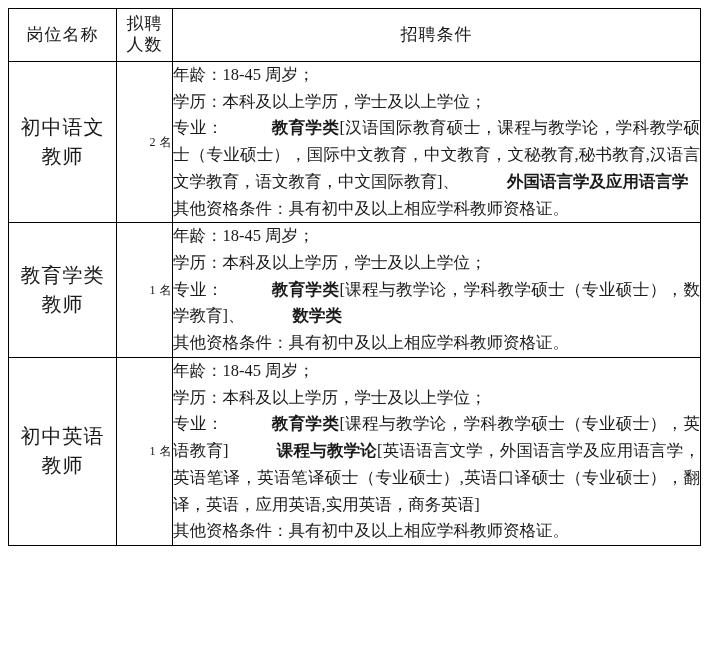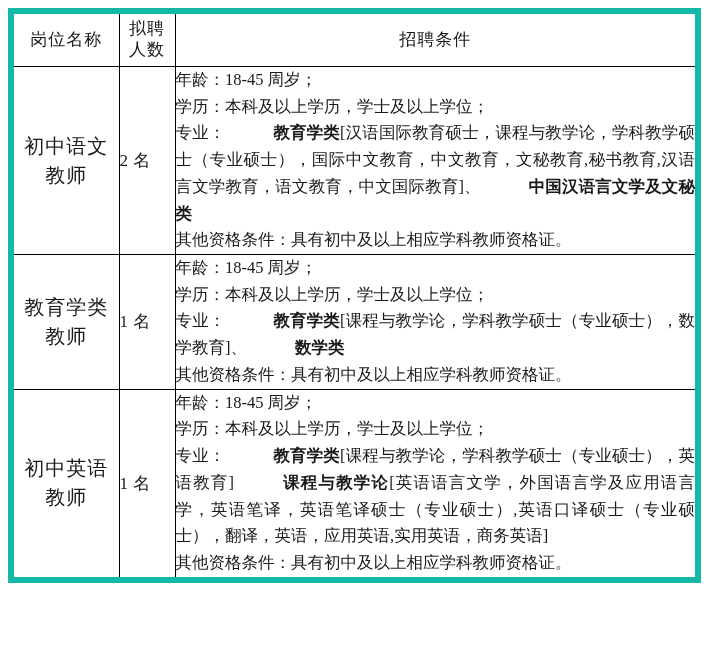--- a/index.html
+++ b/index.html
@@ -18,21 +18,21 @@
     width: 709px;
     height: 663px;
     position: relative;
     box-sizing: border-box;
     padding: 8px 8px 0 8px;
   }
   table.recruit {
     border-collapse: collapse;
     width: 693px;
     table-layout: fixed;
-    border: 6px solid #14b8a6;
+    border: 1px solid #14b8a6;
   }
   table.recruit td, table.recruit th {
     border: 1px solid #000;
     vertical-align: middle;
     padding: 0;
   }
   .col-post { width: 108px; }
   .col-num { width: 56px; }
   .col-cond { width: auto; }
 
@@ -53,22 +53,22 @@
   td.post-cell {
     text-align: center;
     font-size: 20px;
     line-height: 1.45;
     letter-spacing: 1px;
     padding: 4px 2px;
   }
   td.post-cell .l { display: block; }
 
   td.num-cell {
-    text-align: left;
-    font-size: 17px;
+    text-align: right;
+    font-size: 12px;
     letter-spacing: 0.5px;
   }
 
   td.cond-cell {
     font-size: 16.5px;
     line-height: 1.62;
     padding: 7px 8px 8px 9px;
     text-align: justify;
     text-justify: inter-ideograph;
   }
@@ -99,21 +99,21 @@
 
       <tr>
         <td class="post-cell">
           <span class="l">初中语文</span>
           <span class="l">教师</span>
         </td>
         <td class="num-cell">2 名</td>
         <td class="cond-cell">
           <span class="cond-line">年龄：18-45 周岁；</span>
           <span class="cond-line">学历：本科及以上学历，学士及以上学位；</span>
-          <span class="cond-line"><span>专业：</span><span class="bold">教育学类</span><span>[汉语国际教育硕士，课程与教学论，学科教学硕士（专业硕士），国际中文教育，中文教育，文秘教育,秘书教育,汉语言文学教育，语文教育，中文国际教育]、</span><span class="bold">中国汉语言文学及文秘类</span><span></span></span>
+          <span class="cond-line"><span>专业：</span><span class="bold">教育学类</span><span>[汉语国际教育硕士，课程与教学论，学科教学硕士（专业硕士），国际中文教育，中文教育，文秘教育,秘书教育,汉语言文学教育，语文教育，中文国际教育]、</span><span class="bold">外国语言学及应用语言学</span><span></span></span>
           <span class="cond-line">其他资格条件：具有初中及以上相应学科教师资格证。</span>
         </td>
       </tr>
 
       <tr>
         <td class="post-cell">
           <span class="l">教育学类</span>
           <span class="l">教师</span>
         </td>
         <td class="num-cell">1 名</td>

